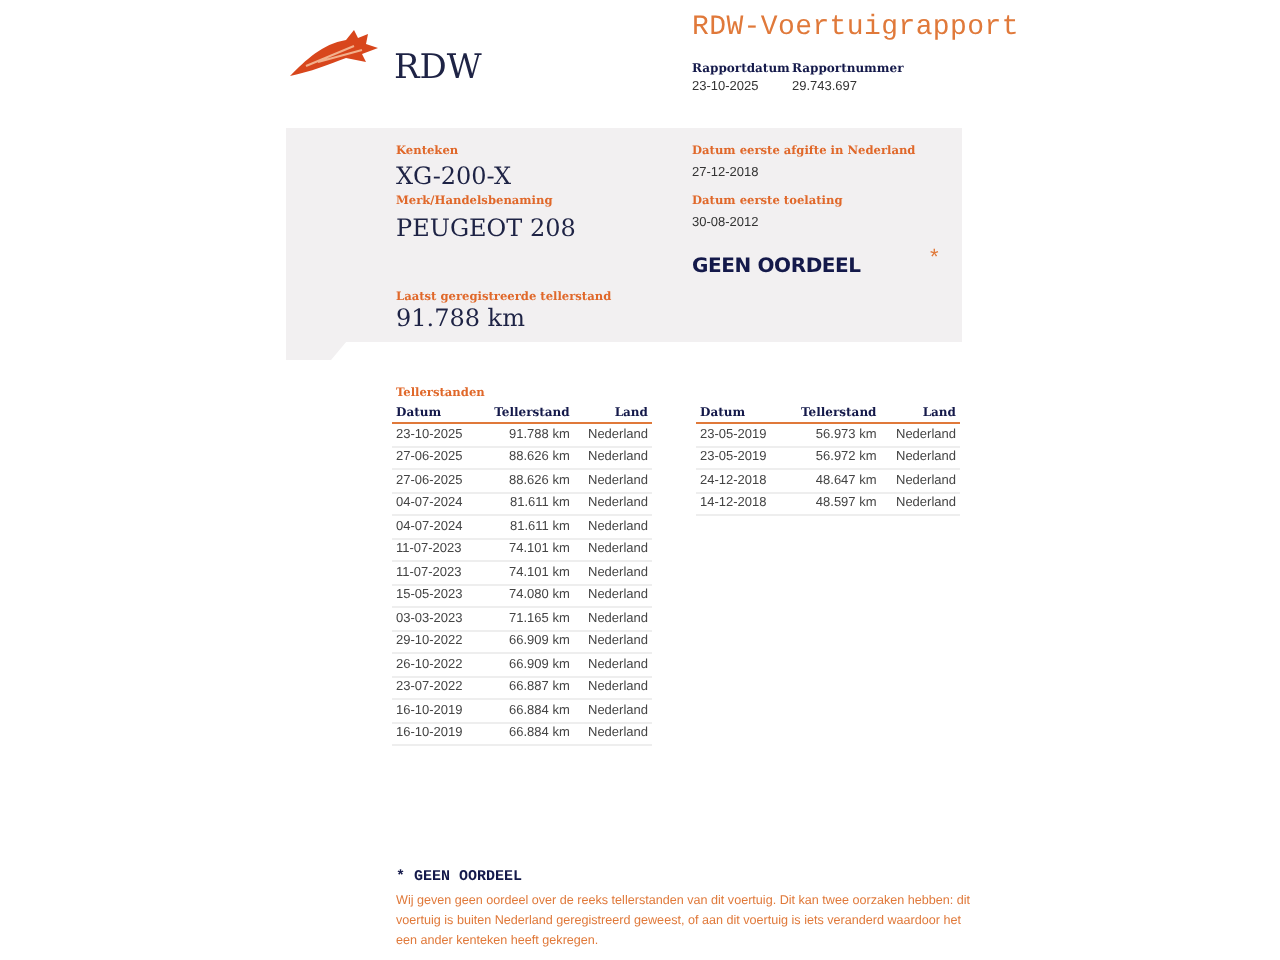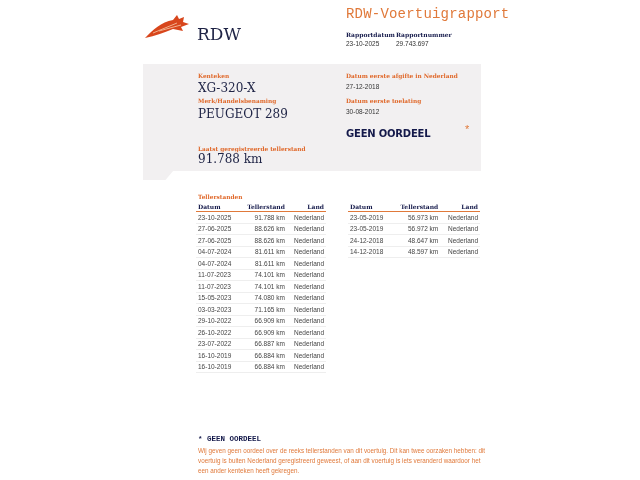--- a/index.html
+++ b/index.html
@@ -39,23 +39,23 @@
 <div class="abs report-title">RDW-Voertuigrapport</div>
 <div class="abs meta-label" style="left:346px; top:31px;">Rapportdatum</div>
 <div class="abs meta-value" style="left:346px; top:40px;">23-10-2025</div>
 <div class="abs meta-label" style="left:396px; top:31px;">Rapportnummer</div>
 <div class="abs meta-value" style="left:396px; top:40px;">29.743.697</div>
 
 <div class="abs panel"></div>
 <div class="abs panel-cut"></div>
 
 <div class="abs f-label" style="left:198px; top:73px;">Kenteken</div>
-<div class="abs f-big" style="left:198px; top:81px;">XG-320-X</div>
+<div class="abs f-big" style="left:198px; top:81px;">XG-200-X</div>
 <div class="abs f-label" style="left:198px; top:98px;">Merk/Handelsbenaming</div>
-<div class="abs f-big" style="left:198px; top:107px;">PEUGEOT 289</div>
+<div class="abs f-big" style="left:198px; top:107px;">PEUGEOT 208</div>
 <div class="abs f-label" style="left:198px; top:146px;">Laatst geregistreerde tellerstand</div>
 <div class="abs f-big" style="left:198px; top:152px;">91.788 km</div>
 
 <div class="abs f-label" style="left:346px; top:73px;">Datum eerste afgifte in Nederland</div>
 <div class="abs f-date" style="left:346px; top:83px;">27-12-2018</div>
 <div class="abs f-label" style="left:346px; top:98px;">Datum eerste toelating</div>
 <div class="abs f-date" style="left:346px; top:108px;">30-08-2012</div>
 <div class="abs verdict">GEEN OORDEEL</div>
 <div class="abs star">*</div>
 

